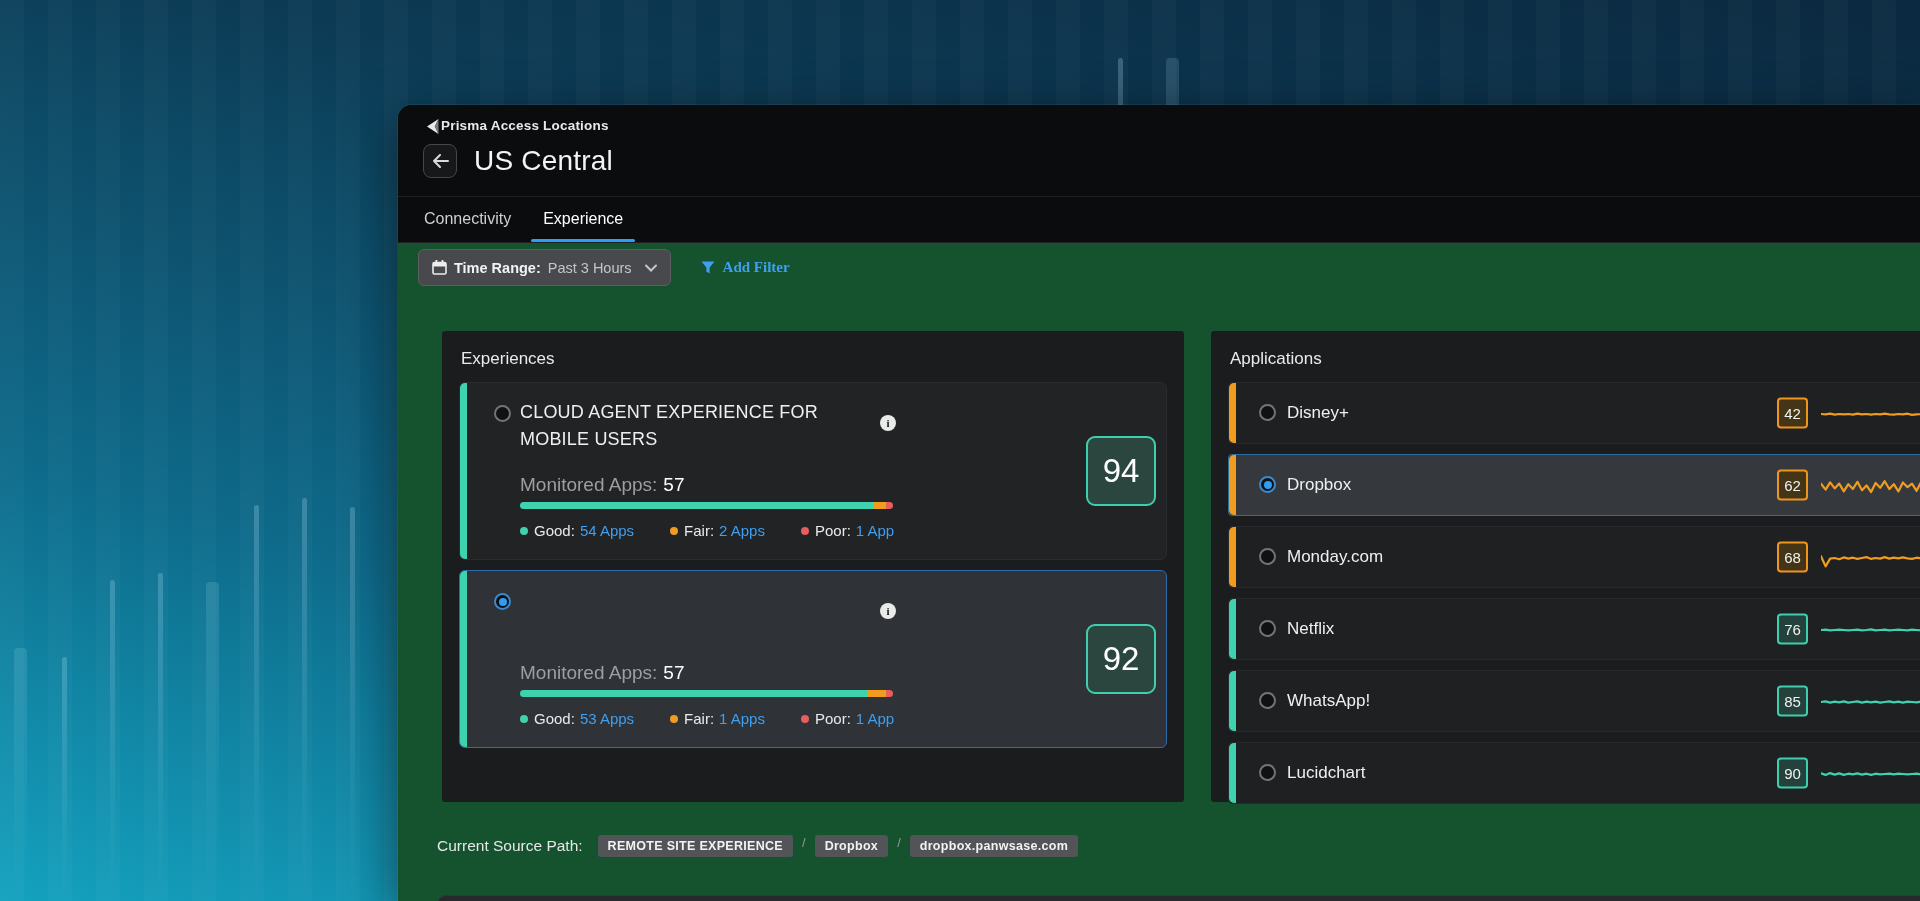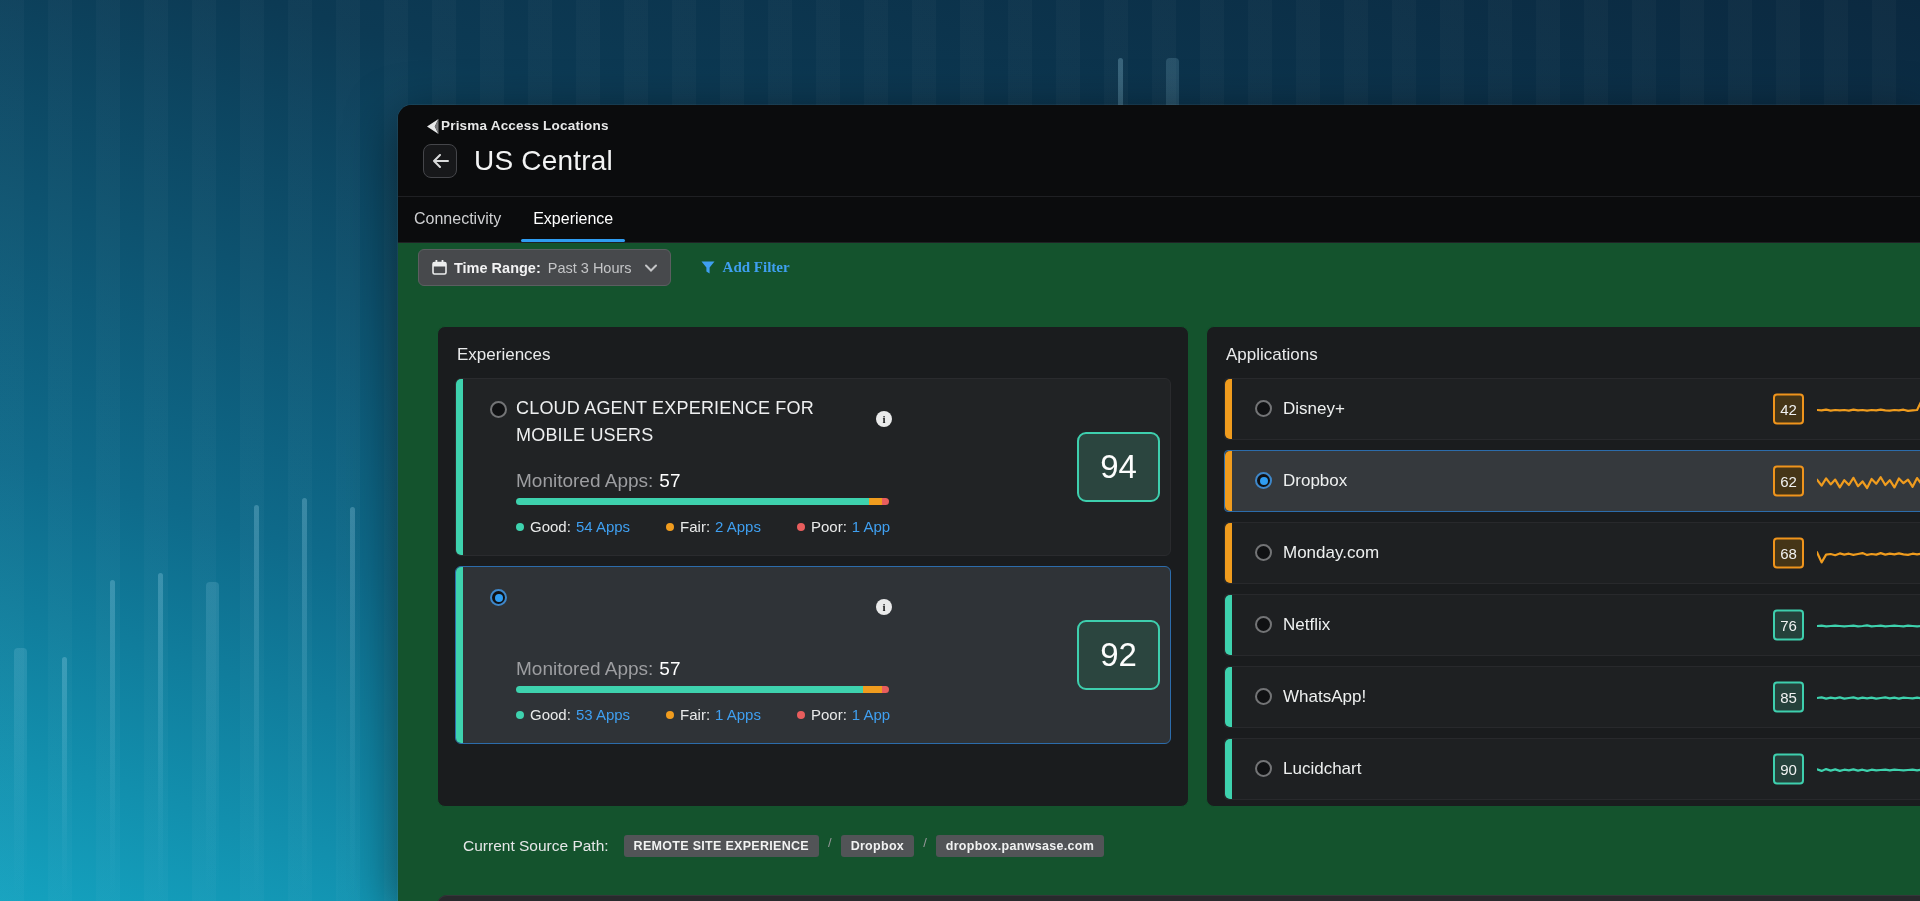--- a/index.html
+++ b/index.html
@@ -22,40 +22,40 @@
   .win-header { position:absolute; top:0; left:0; right:0; height:92px;
     background:#0b0c0d; border-top-left-radius:14px; border-bottom:1px solid #1f2023; }
   .app-row { position:absolute; left:26px; top:13px; display:flex; align-items:flex-start; gap:0; }
   .app-title { font-size:13.5px; font-weight:bold; color:#e8e9e9; letter-spacing:0.2px; }
   .title-row { position:absolute; left:25px; top:39px; display:flex; align-items:center; gap:17px; }
   .back-btn { width:34px; height:34px; border-radius:8px; border:1.5px solid #45464a;
     background:#17181a; display:flex; align-items:center; justify-content:center; cursor:pointer; }
   .page-title { font-size:28px; font-weight:normal; color:#f3f4f4; letter-spacing:0.2px; }
 
   .tab-bar { position:absolute; top:92px; left:0; right:0; height:46px; background:#0b0c0d;
-    border-bottom:1px solid #202124; display:flex; }
+    border-bottom:1px solid #202124; display:flex; padding-left:10px; }
   .tab { padding:0 16px; line-height:44px; font-size:16px; color:#cfd0d2; cursor:pointer; position:relative; }
   .tab.active { color:#ffffff; }
   .tab.active::after { content:""; position:absolute; left:4px; right:4px; bottom:0; height:3px;
     background:#2f9df2; border-radius:2px; }
 
   .content { position:absolute; top:138px; left:0; right:0; bottom:0; background:#14532d; }
 
   
   .filter-row { position:absolute; top:6px; left:20px; display:flex; align-items:center; gap:30px; }
   .time-pill { height:37px; display:flex; align-items:center; gap:7px; padding:0 13px;
     background:#47494c; border:1px solid #5c5e61; border-radius:6px; cursor:pointer; }
   .time-pill .tl { font-size:14.5px; font-weight:bold; color:#f2f2f3; }
   .time-pill .tv { font-size:14.5px; color:#c4c5c7; }
   .add-filter { display:flex; align-items:center; gap:8px; background:none; border:none; cursor:pointer;font-family:Liberation Serif, serif; }
   .add-filter span { font-size:15px; font-weight:bold; color:#3f9ff0; }
 
   
   .panel { position:absolute; top:83px; height:481px; background:#1a1c1e;
-    border:1px solid #14532d; border-radius:8px; padding:17px; }
+    border:5px solid #14532d; border-radius:8px; padding:17px; }
   .panel h2 { font-size:17px; font-weight:normal; color:#e9eaeb; margin:1px 0 13px 2px; }
   .experiences-panel { left:39px; width:752px; }
   .applications-panel { left:808px; right:-24px; border-right:none; border-radius:8px 0 0 8px; }
 
   
   .exp-card { position:relative; height:178px; margin-bottom:10px; background:#212325;
     border:1px solid #2a2b2e; border-radius:6px; cursor:pointer; }
   .exp-card.selected { background:#2f3337; border-color:#2c6cab; }
   .stripe { position:absolute; left:0; top:0; bottom:0; width:7px; border-radius:5px 0 0 5px; }
   .radio { position:absolute; left:34px; top:22px; width:17px; height:17px; border-radius:50%;
@@ -71,39 +71,39 @@
   .monitored { position:absolute; left:60px; top:91px; font-size:19px; color:#9d9ea1; }
   .monitored .mon-value { color:#ffffff; margin-left:6px; }
   .health-bar { position:absolute; left:60px; top:119px; width:373px; height:7px;
     border-radius:4px; overflow:hidden; display:flex; }
   .legend { position:absolute; left:60px; top:139px; display:flex; gap:36px; align-items:center; }
   .leg-item { display:flex; align-items:center; font-size:15px; }
   .leg-dot { width:8px; height:8px; border-radius:50%; margin-right:6px; }
   .leg-label { color:#e9eaea; margin-right:5px; }
   .leg-value { color:#3f9ff0; cursor:pointer; }
   .score-badge { position:absolute; right:10px; top:50%; transform:translateY(-50%);
-    width:83px; height:70px; border:2px solid #3ecfae; background:#2b453f; border-radius:9px;
+    width:70px; height:70px; border:2px solid #3ecfae; background:#2b453f; border-radius:9px;
     display:flex; align-items:center; justify-content:center; font-size:33px; color:#fdfdfd; }
 
   
   .app-rowitem { position:relative; height:62px; margin-bottom:10px; background:#1e2022;
     border:1px solid #28292c; border-radius:4px; cursor:pointer; }
   .app-rowitem.selected { background:#35393d; border-color:#2c6cab; }
   .app-rowitem .radio { left:30px; top:21px; }
   .app-name { position:absolute; left:58px; top:0; line-height:60px; font-size:17px; color:#eef0f0; }
   .mini-badge { position:absolute; left:548px; top:50%; transform:translateY(-50%);
     width:31px; height:31px; border-radius:4px; border:2px solid; display:flex;
     align-items:center; justify-content:center; font-size:15px; color:#f0f1f1; }
   .mini-badge.b-fair { border-color:#ef941c; background:#453517; }
   .mini-badge.b-good { border-color:#3ecfae; background:#25413b; }
   .sparkline { position:absolute; left:592px; top:12px; }
 
   
   .source-path { position:absolute; left:39px; top:590px; height:26px; display:flex;
-    align-items:center; gap:9px;margin-left:26px; }
+    align-items:center; gap:9px; }
   .sp-label { font-size:15.5px; color:#e6e7e8; margin-right:6px; }
   .sp-pill { background:#525457; border-radius:3px; padding:4px 10px; font-size:12.5px;
     font-weight:bold; color:#f1f2f2; letter-spacing:0.3px; cursor:pointer; }
   .sp-sep { color:#97989a; font-size:13px; }
 
   .bottom-sliver { position:absolute; top:652px; left:39px; right:-24px; height:14px;
     background:#28292c; border-radius:10px 10px 0 0; box-shadow:inset 0 1px 0 #35363a; }
 
   svg { display:block; }
 </style>

